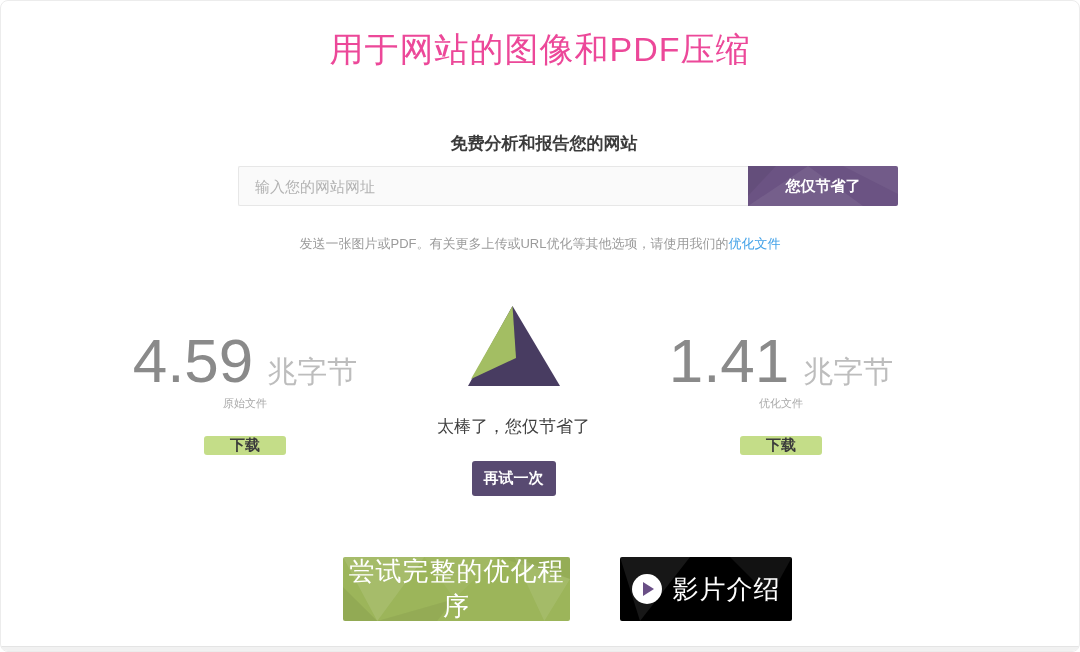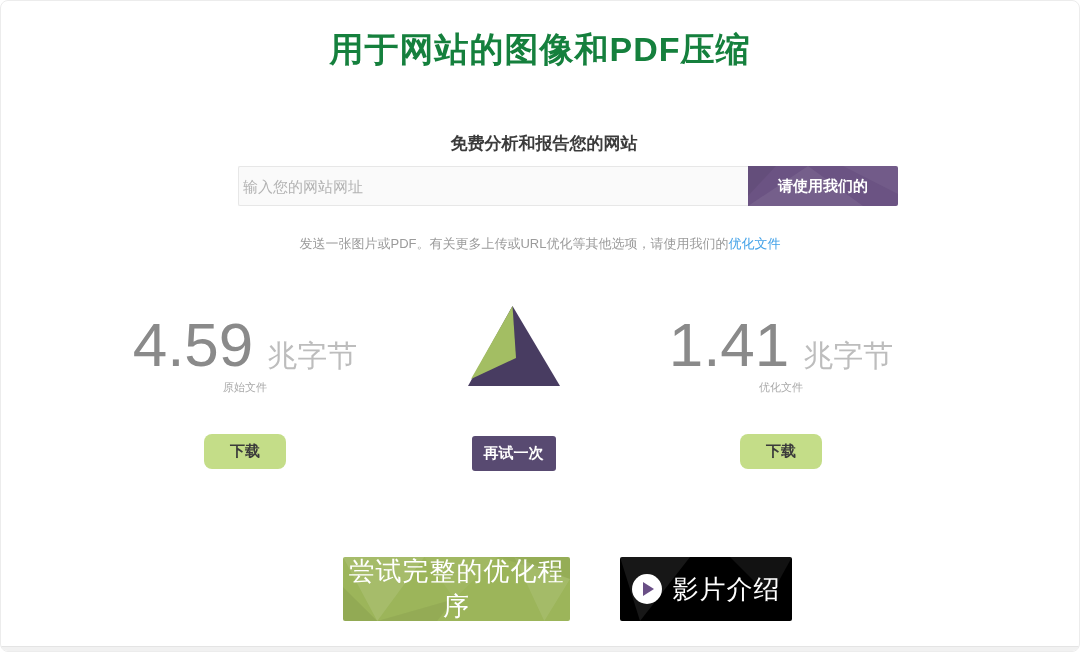--- a/index.html
+++ b/index.html
@@ -9,62 +9,62 @@
     width:1080px; height:652px; overflow:hidden;
   }
   .card {
     position:relative; width:1080px; height:652px;
     background:#ffffff; border:1px solid #ececec; border-radius:8px;
     overflow:hidden;
   }
   
   .page-title {
     position:absolute; top:26px; left:0; width:100%;
-    text-align:center; font-size:34px; font-weight:700;
-    color:#15803d; letter-spacing:1px;
+    text-align:center; font-size:34px; font-weight:400;
+    color:#ec4899; letter-spacing:1px;
   }
   
   .form-heading {
     position:absolute; top:131px; left:0; width:100%;
     text-align:center; font-size:17px; font-weight:bold; color:#3b3b3b;padding-left:8px;
   }
   .form-row {
     position:absolute; top:165px; left:237px; width:660px; height:40px;
     display:flex;
   }
   .url-input {
     flex:1; height:40px; border:1px solid #e7e7e7; border-right:none;
-    background:#fafafa; padding:0 4px; font-size:15px; color:#555;
+    background:#fafafa; padding:0 16px; font-size:15px; color:#555;
     outline:none; font-family:inherit; border-radius:2px 0 0 2px;
   }
   .url-input::placeholder { color:#b3b3b3; }
   .submit-btn {
     position:relative; width:150px; height:40px; border:none; cursor:pointer;
     background:#6b5383; color:#ffffff; font-size:15px; font-weight:bold;
     font-family:inherit; border-radius:0 2px 2px 0; overflow:hidden;
   }
   .submit-btn .facets, .cta-btn .facets { position:absolute; inset:0; width:100%; height:100%; }
   .submit-btn .lbl, .cta-btn .lbl { position:relative; z-index:2; }
   .form-note {
     position:absolute; top:234px; left:0; width:100%;
     text-align:center; font-size:13px; color:#9b9b9b;
   }
   .form-note a { color:#41a1e8; text-decoration:none; }
   
   .stat-col { position:absolute; top:305px; width:320px; text-align:center; }
   .stat-col.left  { left:84px; }
   .stat-col.right { left:620px; }
-  .value-row { margin-top:6px; white-space:nowrap; }
+  .value-row { margin-top:22px; white-space:nowrap; }
   .stat-value { font-size:62px; font-weight:300; color:#8a8a8a; line-height:1.05; }
   .stat-unit  { font-size:30px; font-weight:300; color:#bdbdbd; margin-left:14px; }
   .stat-label { font-size:11px; color:#a9a9a9; margin-top:3px; }
   .download-btn {
-    margin-top:39px; display:inline-block; border:none; cursor:pointer;
+    margin-top:25px; display:inline-block; border:none; cursor:pointer;
     background:#c4dd88; color:#3b3b3b; font-size:15px; font-weight:bold;
-    font-family:inherit; padding:8px 26px; border-radius:8px;
+    font-family:inherit; padding:0 26px; border-radius:3px;
   }
   .center-col { position:absolute; top:305px; left:390px; width:245px; text-align:center; }
   .logo-svg { width:92px; height:80px; display:block; margin:0 auto; }
   .summary-text { margin-top:28px; font-size:17px; line-height:25px; color:#3f3f3f; }
   .retry-btn {
     margin-top:22px; display:inline-block; border:none; cursor:pointer;
     background:#584a71; color:#ffffff; font-size:15px; font-weight:bold;
     font-family:inherit; padding:8px 12px; border-radius:3px;
   }
   
@@ -101,40 +101,41 @@
   <h2 class="form-heading">免费分析和报告您的网站</h2>
 
   <div class="form-row">
     <input class="url-input" type="text" placeholder="输入您的网站网址" style="">
     <button class="submit-btn">
       <svg class="facets" viewBox="0 0 150 40" preserveAspectRatio="none">
         <polygon points="0,40 60,0 115,40" fill="rgba(255,255,255,0.07)"></polygon>
         <polygon points="95,0 150,0 150,28" fill="rgba(255,255,255,0.05)"></polygon>
         <polygon points="0,0 28,0 0,30" fill="rgba(0,0,0,0.06)"></polygon>
       </svg>
-      <span class="lbl">请使用我们的</span>
+      <span class="lbl">您仅节省了</span>
     </button>
   </div>
 
   <p class="form-note"><span>发送一张图片或PDF。有关更多上传或URL优化等其他选项，请使用我们的</span><a href="#">优化文件</a></p>
 
   <div class="stat-col left">
     <div class="value-row">
       <span class="stat-value">4.59</span><span class="stat-unit">兆字节</span>
     </div>
     <div class="stat-label">原始文件</div>
     <button class="download-btn">下载</button>
   </div>
 
   <div class="center-col">
     <svg class="logo-svg" viewBox="0 0 92 80">
       <polygon points="44.5,0 0,80 92,80" fill="#483c61"></polygon>
       <polygon points="44.5,0 48,52 3,73" fill="#a3be63"></polygon>
     </svg>
     <div class="summary-text">
+      <div>太棒了，您仅节省了</div>
     </div>
     <button class="retry-btn">再试一次</button>
   </div>
 
   <div class="stat-col right">
     <div class="value-row">
       <span class="stat-value">1.41</span><span class="stat-unit">兆字节</span>
     </div>
     <div class="stat-label">优化文件</div>
     <button class="download-btn">下载</button>

